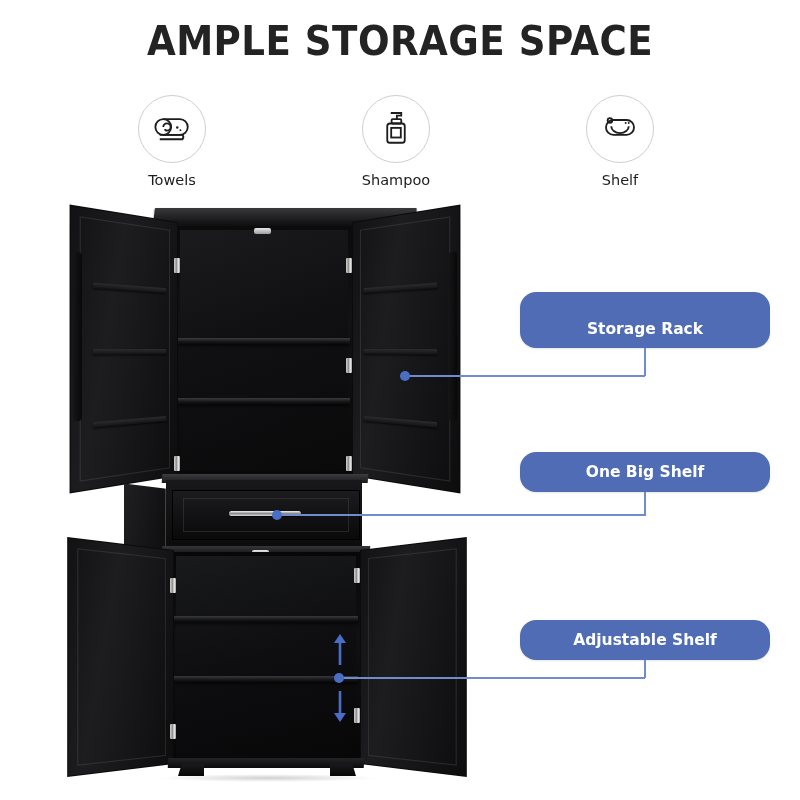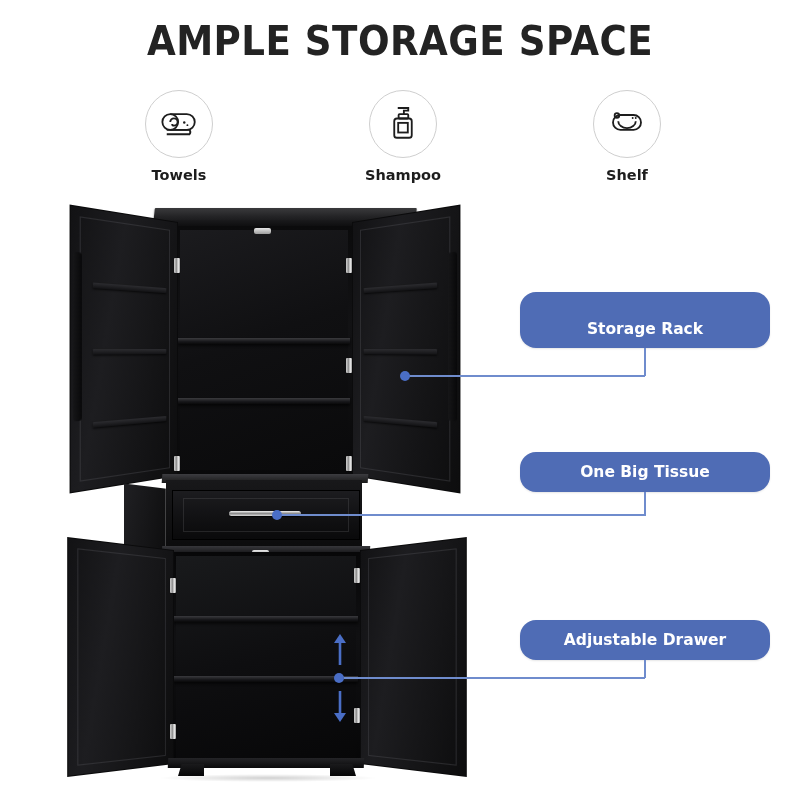--- a/index.html
+++ b/index.html
@@ -19,22 +19,22 @@
     font-size:40px;
     font-weight:bold;
     letter-spacing:0.5px;
     color:#232323;
     font-family:"DejaVu Sans","Liberation Sans",sans-serif;
     transform:scaleX(0.93);
   }
 
   
   .icon-strip{
-    position:absolute;left:129px;top:84px;width:548px;height:104px;
-    display:flex;justify-content:space-between;align-items:center;font-weight:bold;
+    position:absolute;left:122px;top:84px;width:548px;height:104px;
+    display:flex;justify-content:space-between;align-items:flex-end;
   }
   .icon-item{width:100px;display:flex;flex-direction:column;align-items:center;}
   .icon-circle{
     width:66px;height:66px;border-radius:50%;
     border:1.4px solid #cfcfcf;background:#fff;
     display:flex;align-items:center;justify-content:center;
   }
   .icon-label{
     margin-top:9px;font-size:14.5px;color:#1d1d1d;
     white-space:nowrap;
@@ -349,28 +349,28 @@
     <span>
       <br>
       <span>Storage Rack</span>
     </span>
   </div>
   <div class="leader leader-v" style="left:644px;top:348px;height:28px;"></div>
   <div class="leader leader-h" style="left:409px;top:375px;width:236px;"></div>
   <div class="dot" style="left:400px;top:371px;"></div>
 
   <div class="callout c2">
-    <span>One Big Tissue</span>
+    <span>One Big Shelf</span>
   </div>
   <div class="leader leader-v" style="left:644px;top:492px;height:24px;"></div>
   <div class="leader leader-h" style="left:282px;top:514px;width:363px;"></div>
   <div class="dot" style="left:272px;top:510px;"></div>
 
   <div class="callout c3">
-    <span>Adjustable Drawer</span>
+    <span>Adjustable Shelf</span>
   </div>
   <div class="leader leader-v" style="left:644px;top:660px;height:18px;"></div>
   <div class="leader leader-h" style="left:344px;top:677px;width:301px;"></div>
   <div class="dot" style="left:334px;top:673px;"></div>
 
   <span class="arrow" style="left:332px;top:632px;">
     <svg width="16" height="34" viewBox="0 0 16 34" fill="none">
       <path d="M8 33 V6" stroke="#4a6ec6" stroke-width="2.6"></path>
       <path d="M8 2 L14 11 H2 Z" fill="#4a6ec6"></path>
     </svg>

